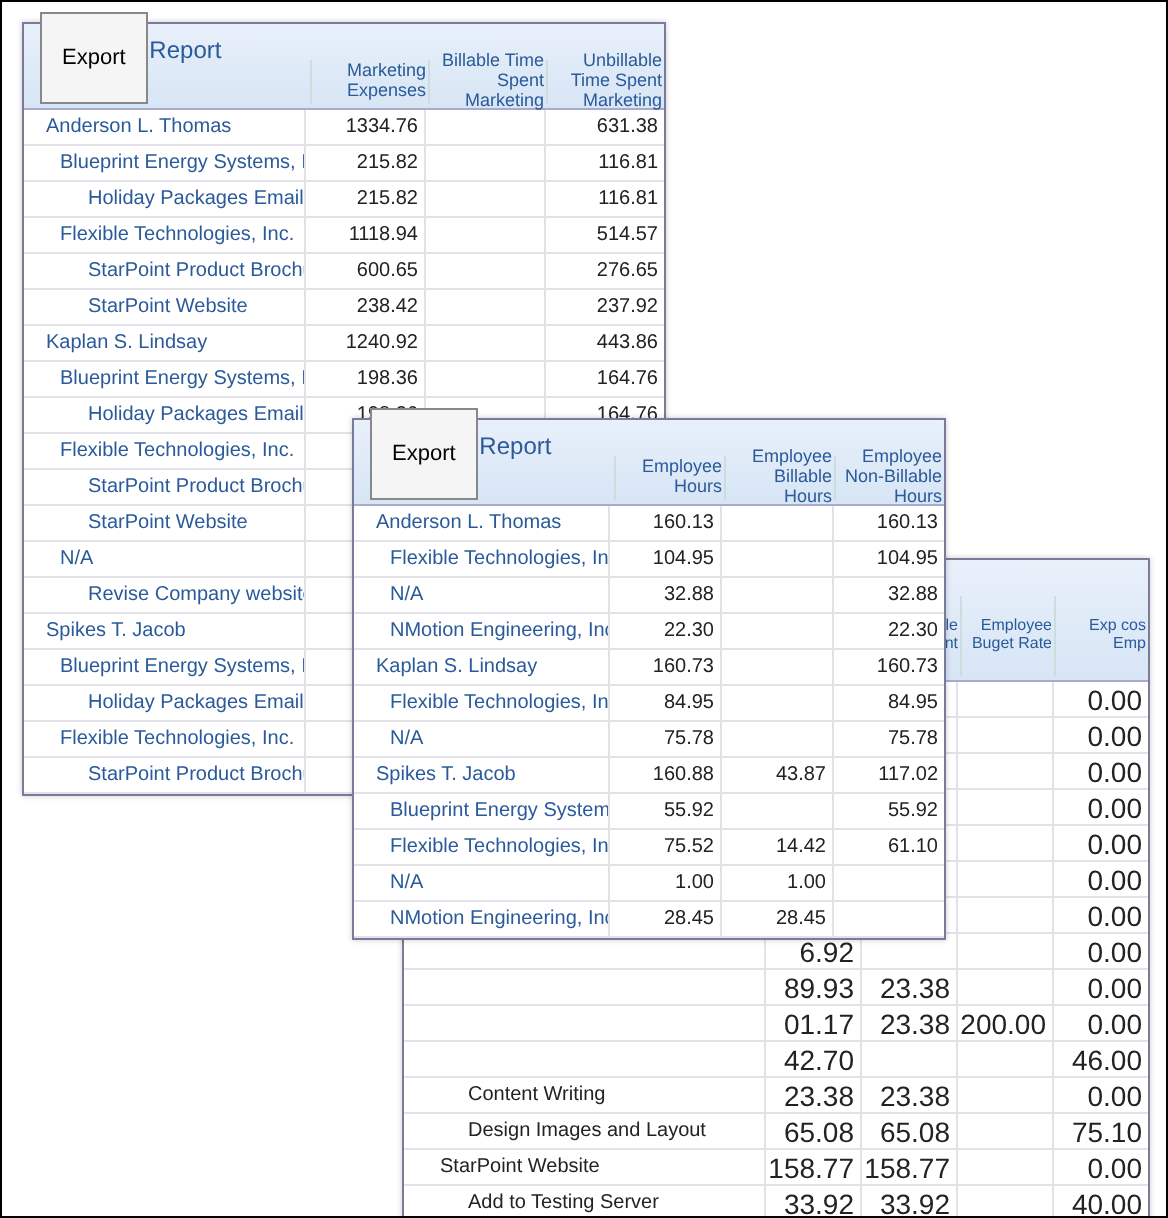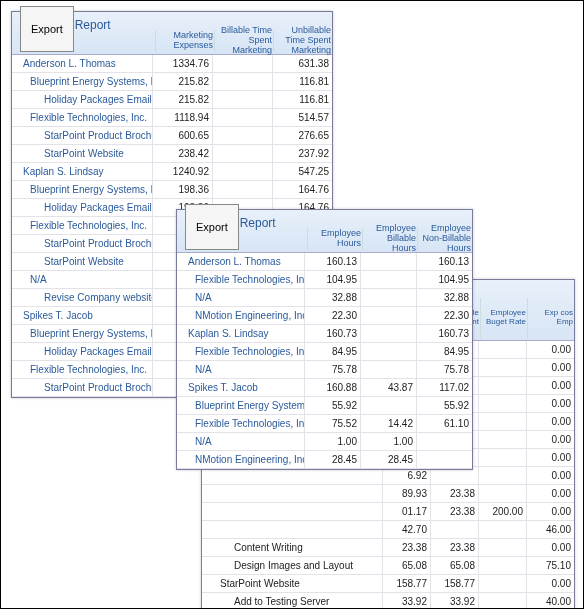--- a/index.html
+++ b/index.html
@@ -91,21 +91,21 @@
 }
 #report1 { left: 10px; top: 10px; width: 320px; z-index: 1; }
 #report1 .col-h { width: 56px; }
 #report1 .row-cell { width: 56px; }
 #report2 { left: 175px; top: 208px; width: 295px; z-index: 2; }
 #report2 .col-h { width: 52px; }
 #report2 .row-cell { width: 52px; }
 #report3 { left: 200px; top: 278px; width: 372px; z-index: 1; }
 #report3 .row-label { color: #222; }
 #report3 .col-h { width: 44px; font-size:8px;}
-#report3 .row-cell { width: 44px; font-size:10px;}
+#report3 .row-cell { width: 44px; font-size:14px;}
 </style>
 </head>
 <body>
 
 <div class="report" id="report3">
   <div class="report-header" style="height:38px;">
     <div class="col-headers" id="r3-cols">
         <div class="col-h">able ent</div>
         <div class="col-h">Billable Time Spent</div>
         <div class="col-h">Employee Buget Rate</div>
@@ -265,21 +265,21 @@
       <div class="row">
         <div class="row-label indent2">StarPoint Website</div>
         <div class="row-cell">238.42</div>
         <div class="row-cell"></div>
         <div class="row-cell">237.92</div>
       </div>
       <div class="row">
         <div class="row-label indent0">Kaplan S. Lindsay</div>
         <div class="row-cell">1240.92</div>
         <div class="row-cell"></div>
-        <div class="row-cell">547.25</div>
+        <div class="row-cell">443.86</div>
       </div>
       <div class="row">
         <div class="row-label indent1">Blueprint Energy Systems, Inc.</div>
         <div class="row-cell">198.36</div>
         <div class="row-cell"></div>
         <div class="row-cell">164.76</div>
       </div>
       <div class="row">
         <div class="row-label indent2">Holiday Packages Email Campaign</div>
         <div class="row-cell">198.36</div>

